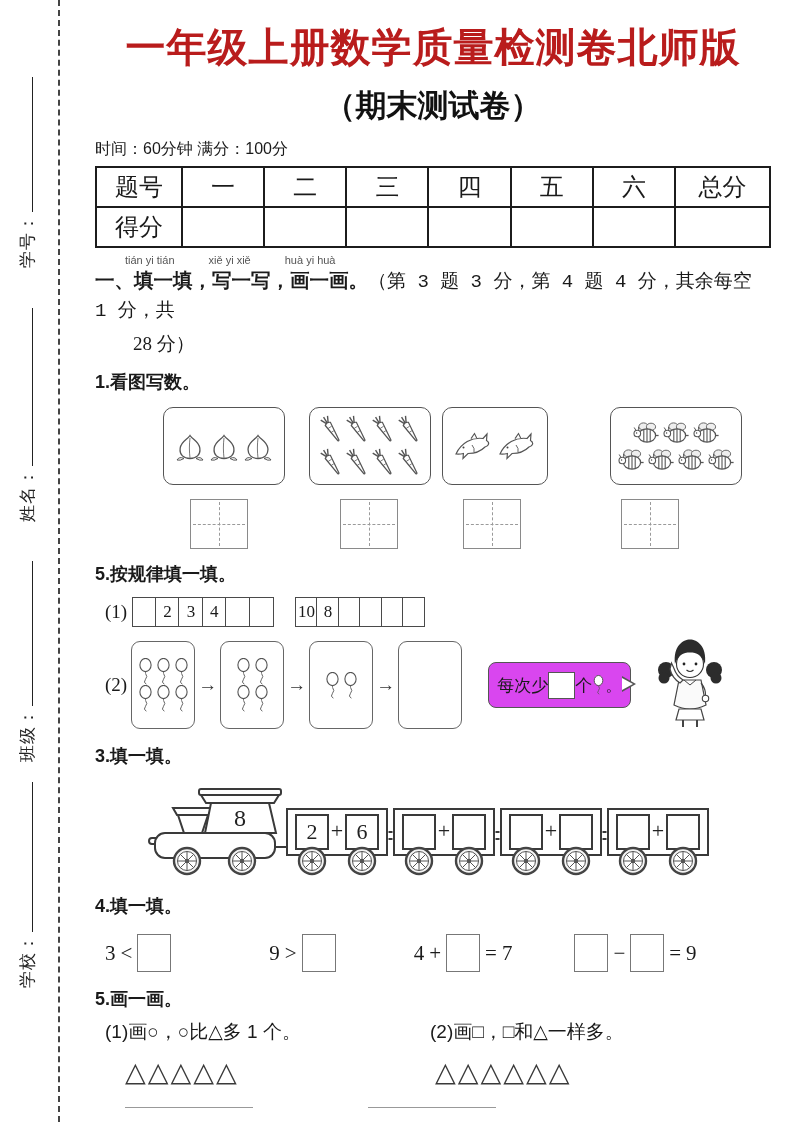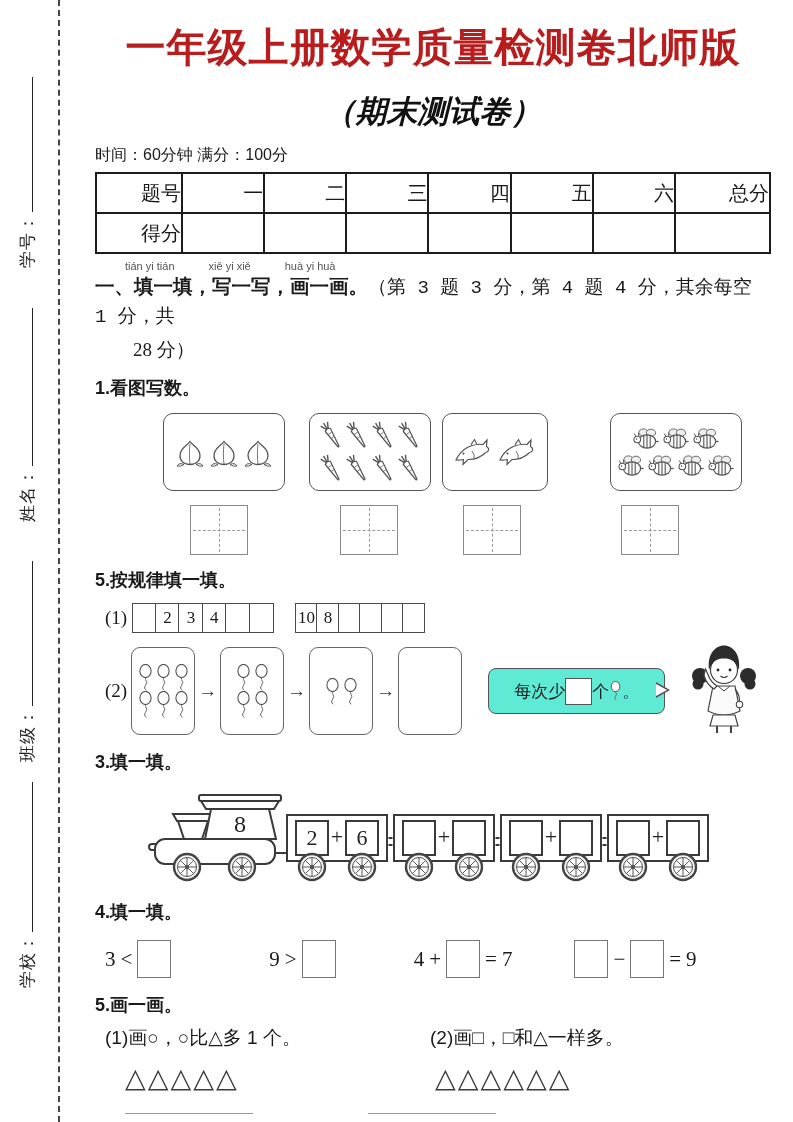--- a/index.html
+++ b/index.html
@@ -10,25 +10,25 @@
   }
   
   .fold-line { position:absolute; left:58px; top:0; bottom:0; width:0; border-left:2px dashed #444; }
   .margin-group { position:absolute; left:16px; transform-origin:0 0; transform:rotate(-90deg);
     white-space:nowrap; font-size:17px; letter-spacing:1px; color:#222; }
   .m-blank { display:inline-block; height:4px; border-bottom:1.6px solid #222; vertical-align:baseline; margin-left:2px; }
   .mg1 { top:268px; } .mg2 { top:522px; } .mg3 { top:762px; } .mg4 { top:988px; }
   
   .main { position:absolute; left:95px; top:0; width:676px; }
   .title { margin-top:20px; text-align:center; font-size:40px; font-weight:bold; letter-spacing:1px; color:#b91c1c; }
-  .subtitle { margin-top:16px; text-align:center; font-size:31px; font-weight:bold; color:#111;font-style:italic; }
+  .subtitle { margin-top:10px; text-align:center; font-size:31px; font-weight:bold; color:#111; }
   .meta { margin-top:12px; text-align:left; font-size:16px; padding-right:2px; }
   
   table.score { margin-top:6px; width:100%; border-collapse:collapse; }
-  table.score td { border:2px solid #1c1c1c; height:40px; text-align:right; font-size:20px; background:#fff; }
+  table.score td { border:2px solid #1c1c1c; height:40px; text-align:center; font-size:24px; background:#fff; }
   td.c-first { width:86px; } td.c-last { width:95px; }
   
   .pinyin-row { margin-top:6px; margin-left:30px; display:flex; gap:34px; font-size:11px; color:#555; }
   .heading { margin-top:1px; font-size:19.5px; line-height:1.35; }
   .heading .hb { font-weight:bold; }
   .heading .hn { font-family:Liberation Mono, monospace; font-size:19px; }
   .heading2 { margin-left:38px; margin-top:7px; font-size:19px; font-family:"Liberation Serif","DejaVu Serif",serif; }
   .q-label { margin-top:13px; font-size:18px; font-weight:bold; }
   
   .cards-row { margin-top:13px; display:flex; align-items:stretch; height:78px; }
@@ -50,21 +50,21 @@
     display:flex; align-items:center; justify-content:center;
     font-family:"Liberation Serif","DejaVu Serif",serif; font-size:17px; background:#fff; }
   .strip.narrow .cell { width:23px; }
   .strip2-gap { margin-left:23px;border-radius:10px; }
   .balloon-row { margin-top:12px; display:flex; align-items:center; height:92px; }
   .b-box { width:64px; height:88px; border:1.6px solid #666; border-radius:9px; background:#fff;
     display:flex; flex-wrap:wrap; justify-content:center; align-content:center; gap:0 1px; padding:3px 4px; }
   .b-box.bb-4, .b-box.bb-2 { padding:3px 13px; }
   .arrow-glyph { font-size:19px; color:#333; margin:0 3px; }
   .bubble { position:relative; margin-left:26px; height:46px; border:1.6px solid #555; border-radius:8px;
-    display:flex; align-items:center; gap:0; padding:0 25px; font-size:17px; background:#5eead4; }
+    display:flex; align-items:center; gap:0; padding:0 8px; font-size:17px; background:#d946ef; }
   .bubble-box { width:27px; height:27px; border:1.6px solid #555; background:#fff; }
   .bubble-tail { position:absolute; right:-14px; top:13px; width:0; height:0;
     border:8px solid transparent; border-left:14px solid #555; }
   .bubble-tail::after { content:''; position:absolute; left:-14px; top:-6px; width:0; height:0;
     border:6px solid transparent; border-left:11px solid #fff; }
   .girl-wrap { margin-left:22px; }
   
   .train-wrap { margin-top:9px; margin-left:52px; }
   .train text { font-family:"Liberation Serif","DejaVu Serif",serif; font-size:22px; fill:#222; stroke:none; }
   .train text.t-eng { font-size:24px; }

